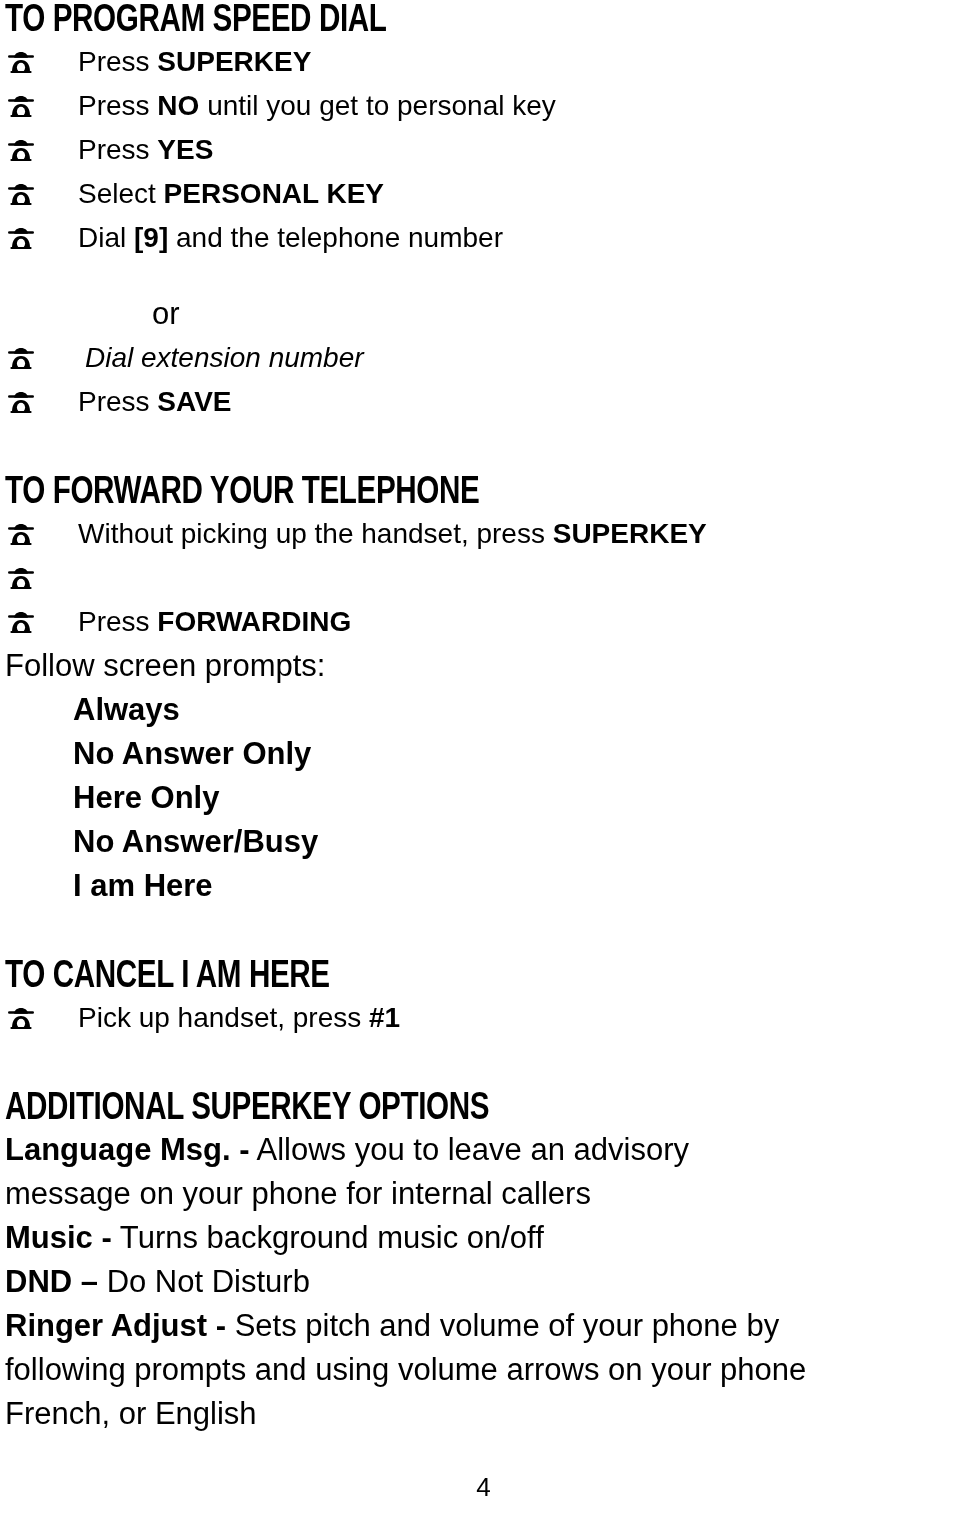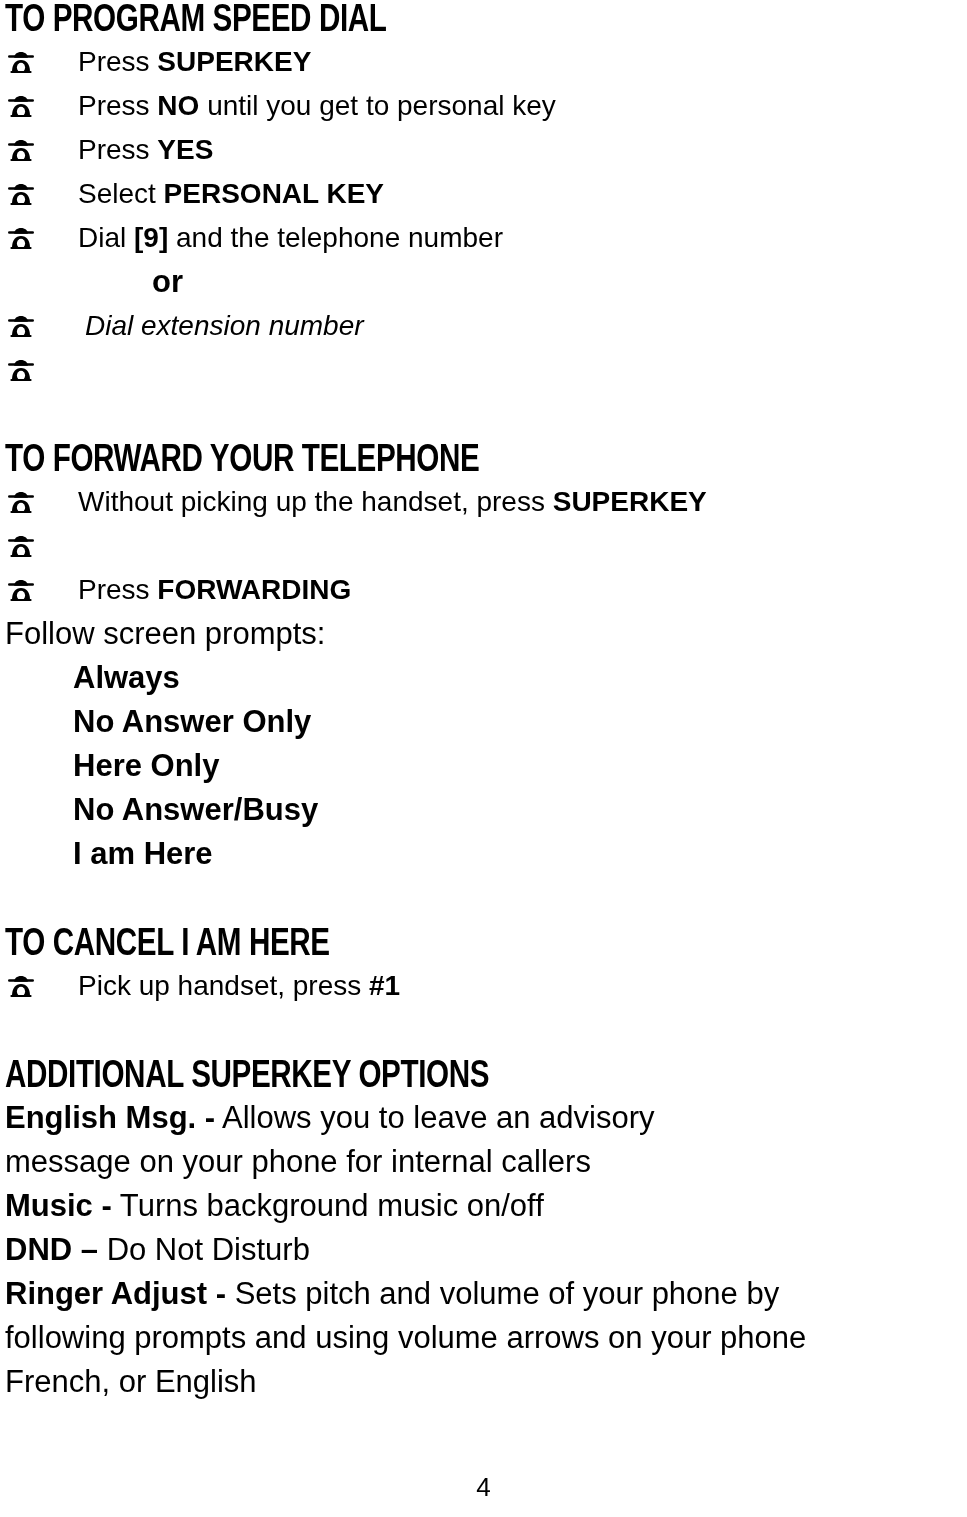--- a/index.html
+++ b/index.html
@@ -82,21 +82,22 @@
   }
   .bullet-row.extra-indent .bullet-text { padding-left: 7px; font-style: italic; }
 
   
   .indent-line {
     padding-left: 68px;
     font-weight: bold;
   }
   .or-line {
     padding-left: 147px;
-    font-weight: bold;
+    font-weight: normal;
+    margin-top: 32px;
   }
 
   .spacer {
     height: 44px;
   }
 
   
   .page-number {
     position: absolute;
     left: 0;
@@ -176,20 +177,21 @@
         <span class="bullet-text"><span> Dial extension number</span></span>
       </div>
       <div class="bullet-row">
         <span class="bullet-icon"><svg width="26" height="22" viewBox="0 0 26 22" aria-hidden="true">
             <rect x="0" y="4.2" width="26" height="2.6" rx="1.3" fill="#000"></rect>
             <path d="M6.2 6.8 C6.2 3.2 9.0 1.0 13.0 1.0 C17.0 1.0 19.8 3.2 19.8 6.8 Z" fill="#000"></path>
             <path d="M4.0 20.6 C4.0 13.2 7.6 9.0 13.0 9.0 C18.4 9.0 22.0 13.2 22.0 20.6 Z" fill="#000"></path>
             <ellipse cx="13" cy="16.4" rx="4.1" ry="4.6" fill="#fff"></ellipse>
             <rect x="2.4" y="20.0" width="21.2" height="1.9" rx="0.9" fill="#000"></rect>
           </svg></span>
+        <span class="bullet-text"><span>Press </span><b>SAVE</b></span>
       </div>
       <div class="spacer"></div>
       <div class="section-heading">TO FORWARD YOUR TELEPHONE</div>
       <div class="bullet-row">
         <span class="bullet-icon"><svg width="26" height="22" viewBox="0 0 26 22" aria-hidden="true">
             <rect x="0" y="4.2" width="26" height="2.6" rx="1.3" fill="#000"></rect>
             <path d="M6.2 6.8 C6.2 3.2 9.0 1.0 13.0 1.0 C17.0 1.0 19.8 3.2 19.8 6.8 Z" fill="#000"></path>
             <path d="M4.0 20.6 C4.0 13.2 7.6 9.0 13.0 9.0 C18.4 9.0 22.0 13.2 22.0 20.6 Z" fill="#000"></path>
             <ellipse cx="13" cy="16.4" rx="4.1" ry="4.6" fill="#fff"></ellipse>
             <rect x="2.4" y="20.0" width="21.2" height="1.9" rx="0.9" fill="#000"></rect>
@@ -228,21 +230,21 @@
             <rect x="0" y="4.2" width="26" height="2.6" rx="1.3" fill="#000"></rect>
             <path d="M6.2 6.8 C6.2 3.2 9.0 1.0 13.0 1.0 C17.0 1.0 19.8 3.2 19.8 6.8 Z" fill="#000"></path>
             <path d="M4.0 20.6 C4.0 13.2 7.6 9.0 13.0 9.0 C18.4 9.0 22.0 13.2 22.0 20.6 Z" fill="#000"></path>
             <ellipse cx="13" cy="16.4" rx="4.1" ry="4.6" fill="#fff"></ellipse>
             <rect x="2.4" y="20.0" width="21.2" height="1.9" rx="0.9" fill="#000"></rect>
           </svg></span>
         <span class="bullet-text"><span>Pick up handset, press </span><b>#1</b></span>
       </div>
       <div class="spacer"></div>
       <div class="section-heading">ADDITIONAL SUPERKEY OPTIONS</div>
-      <div class="line"><b>English Msg. -</b><span> Allows you to leave an advisory</span></div>
+      <div class="line"><b>Language Msg. -</b><span> Allows you to leave an advisory</span></div>
       <div class="line">message on your phone for internal callers</div>
       <div class="line"><b>Music -</b><span> Turns background music on/off</span></div>
       <div class="line"><b>DND –</b><span> Do Not Disturb</span></div>
       <div class="line"><b>Ringer Adjust -</b><span> Sets pitch and volume of your phone by</span></div>
       <div class="line">following prompts and using volume arrows on your phone</div>
       <div class="line">French, or English</div>
     </div>
   <div class="page-number">4</div>
 </div>
 

